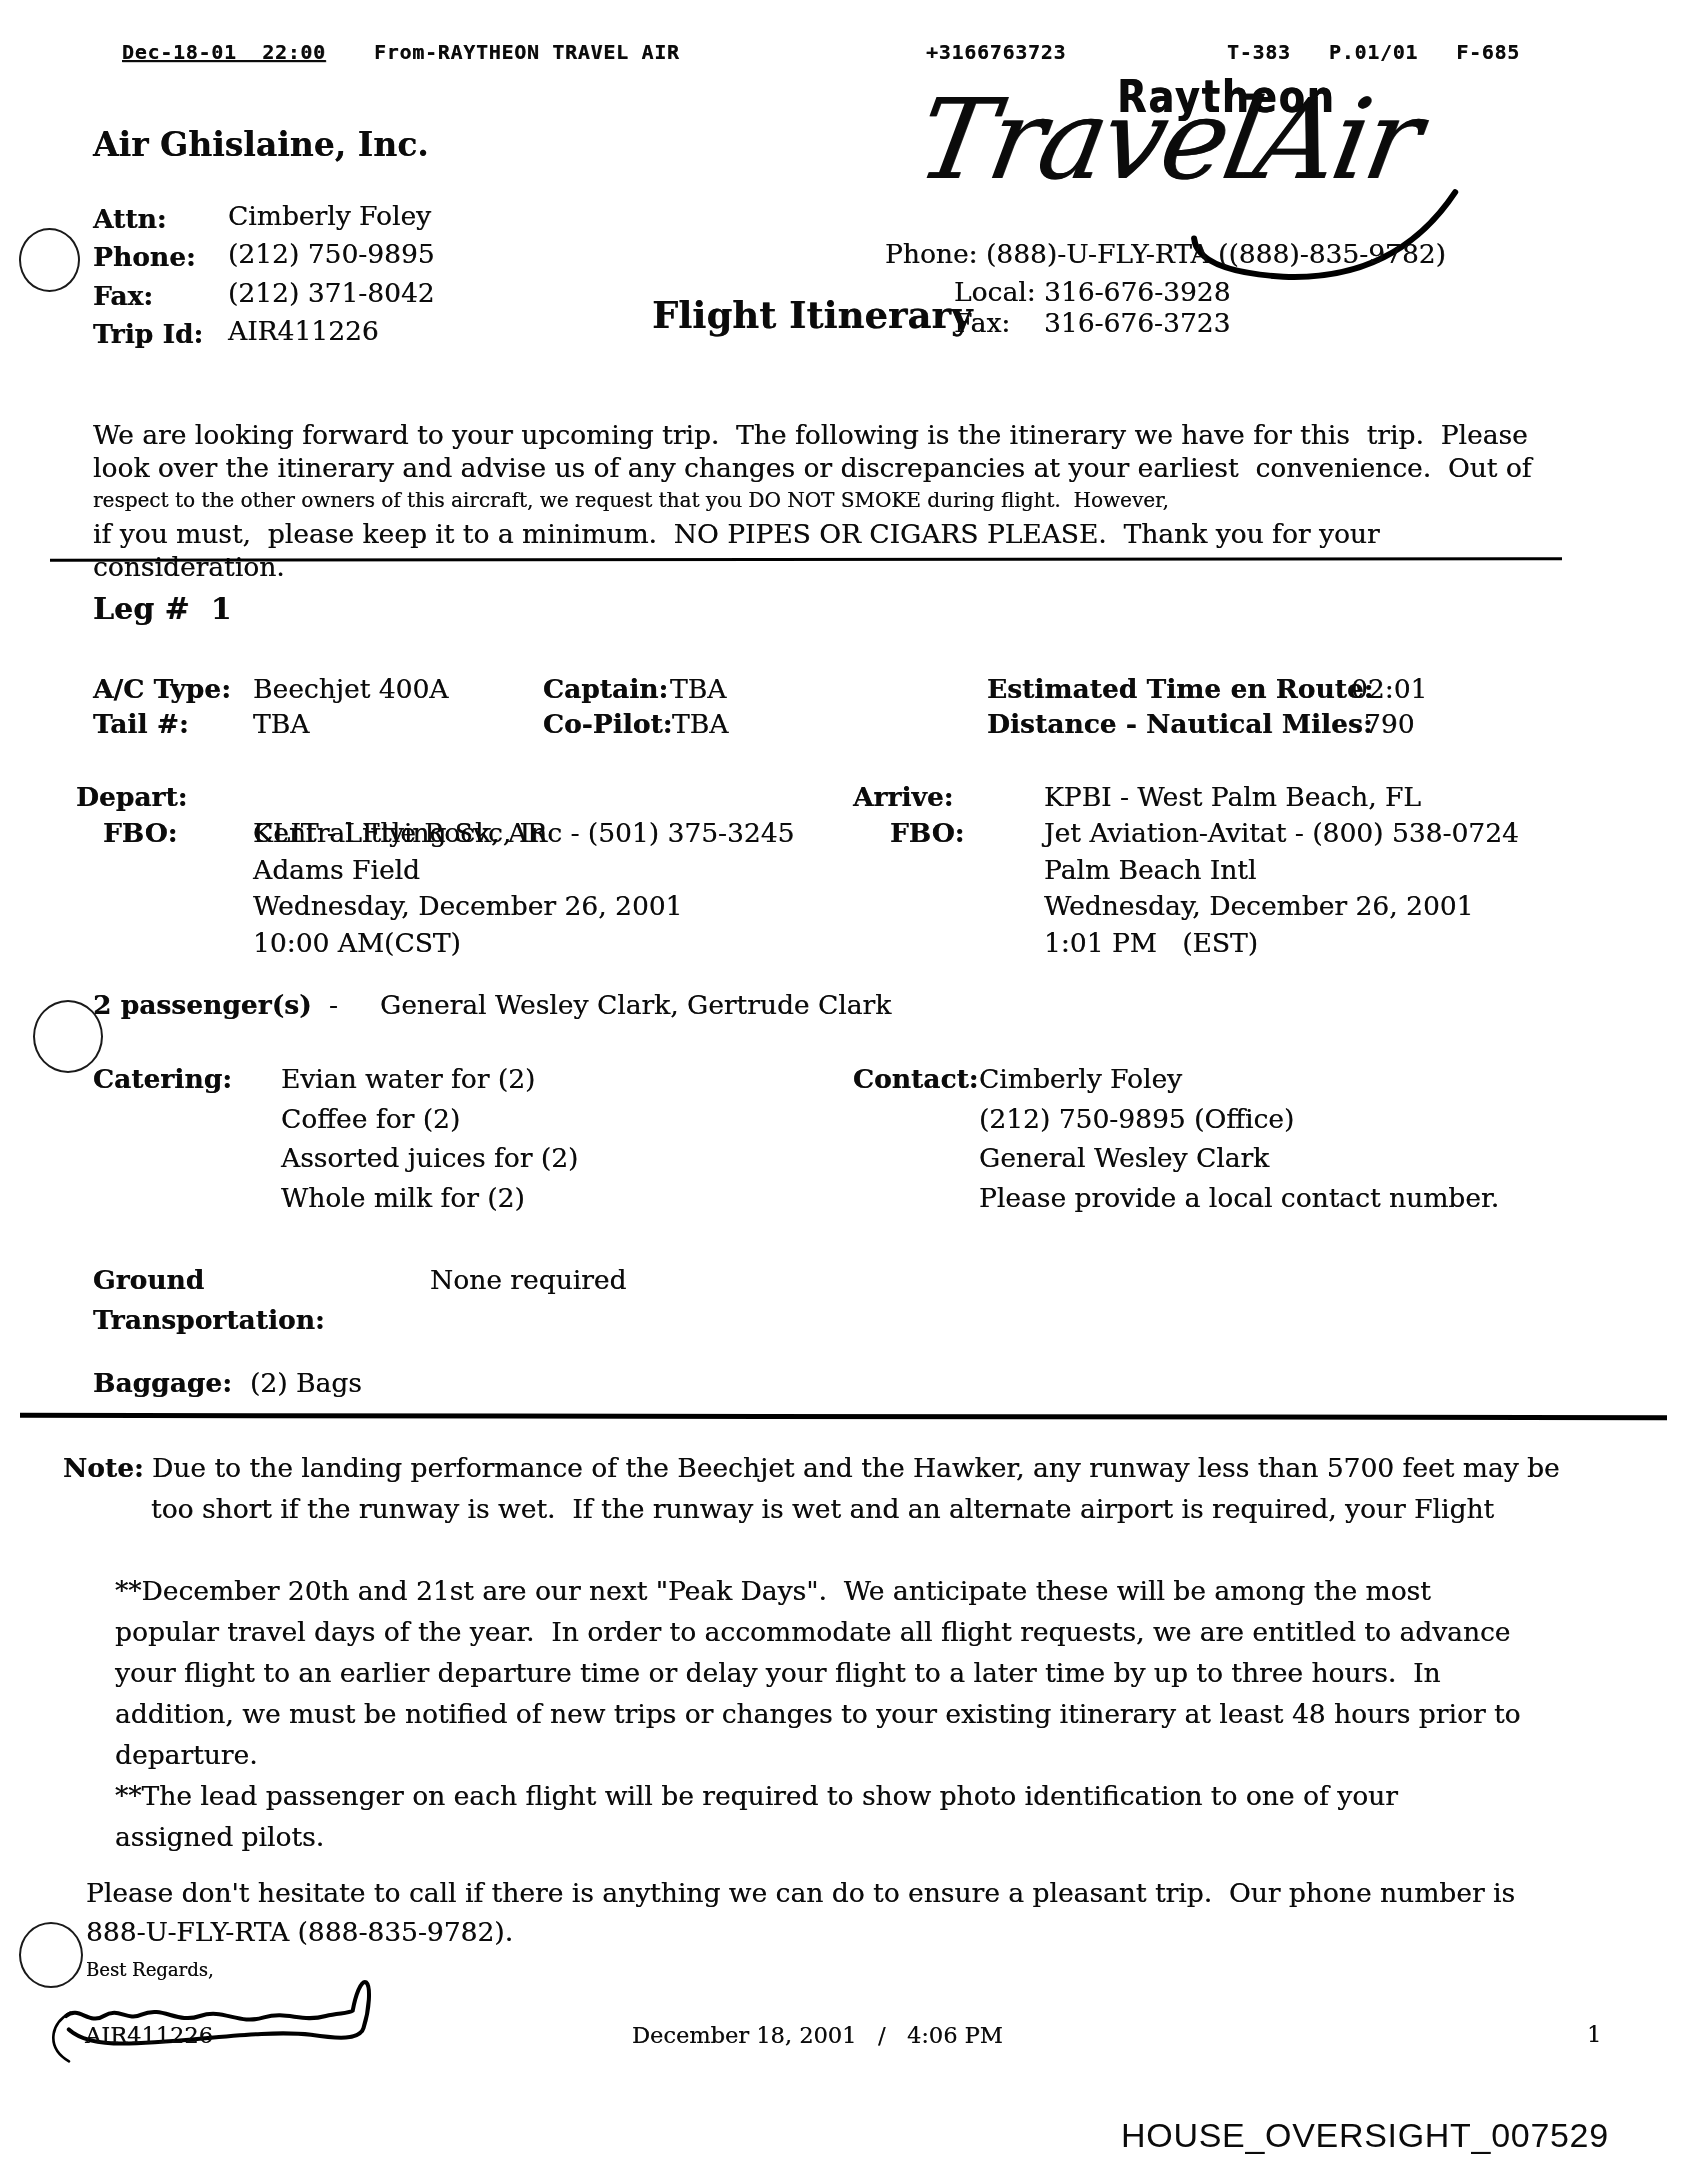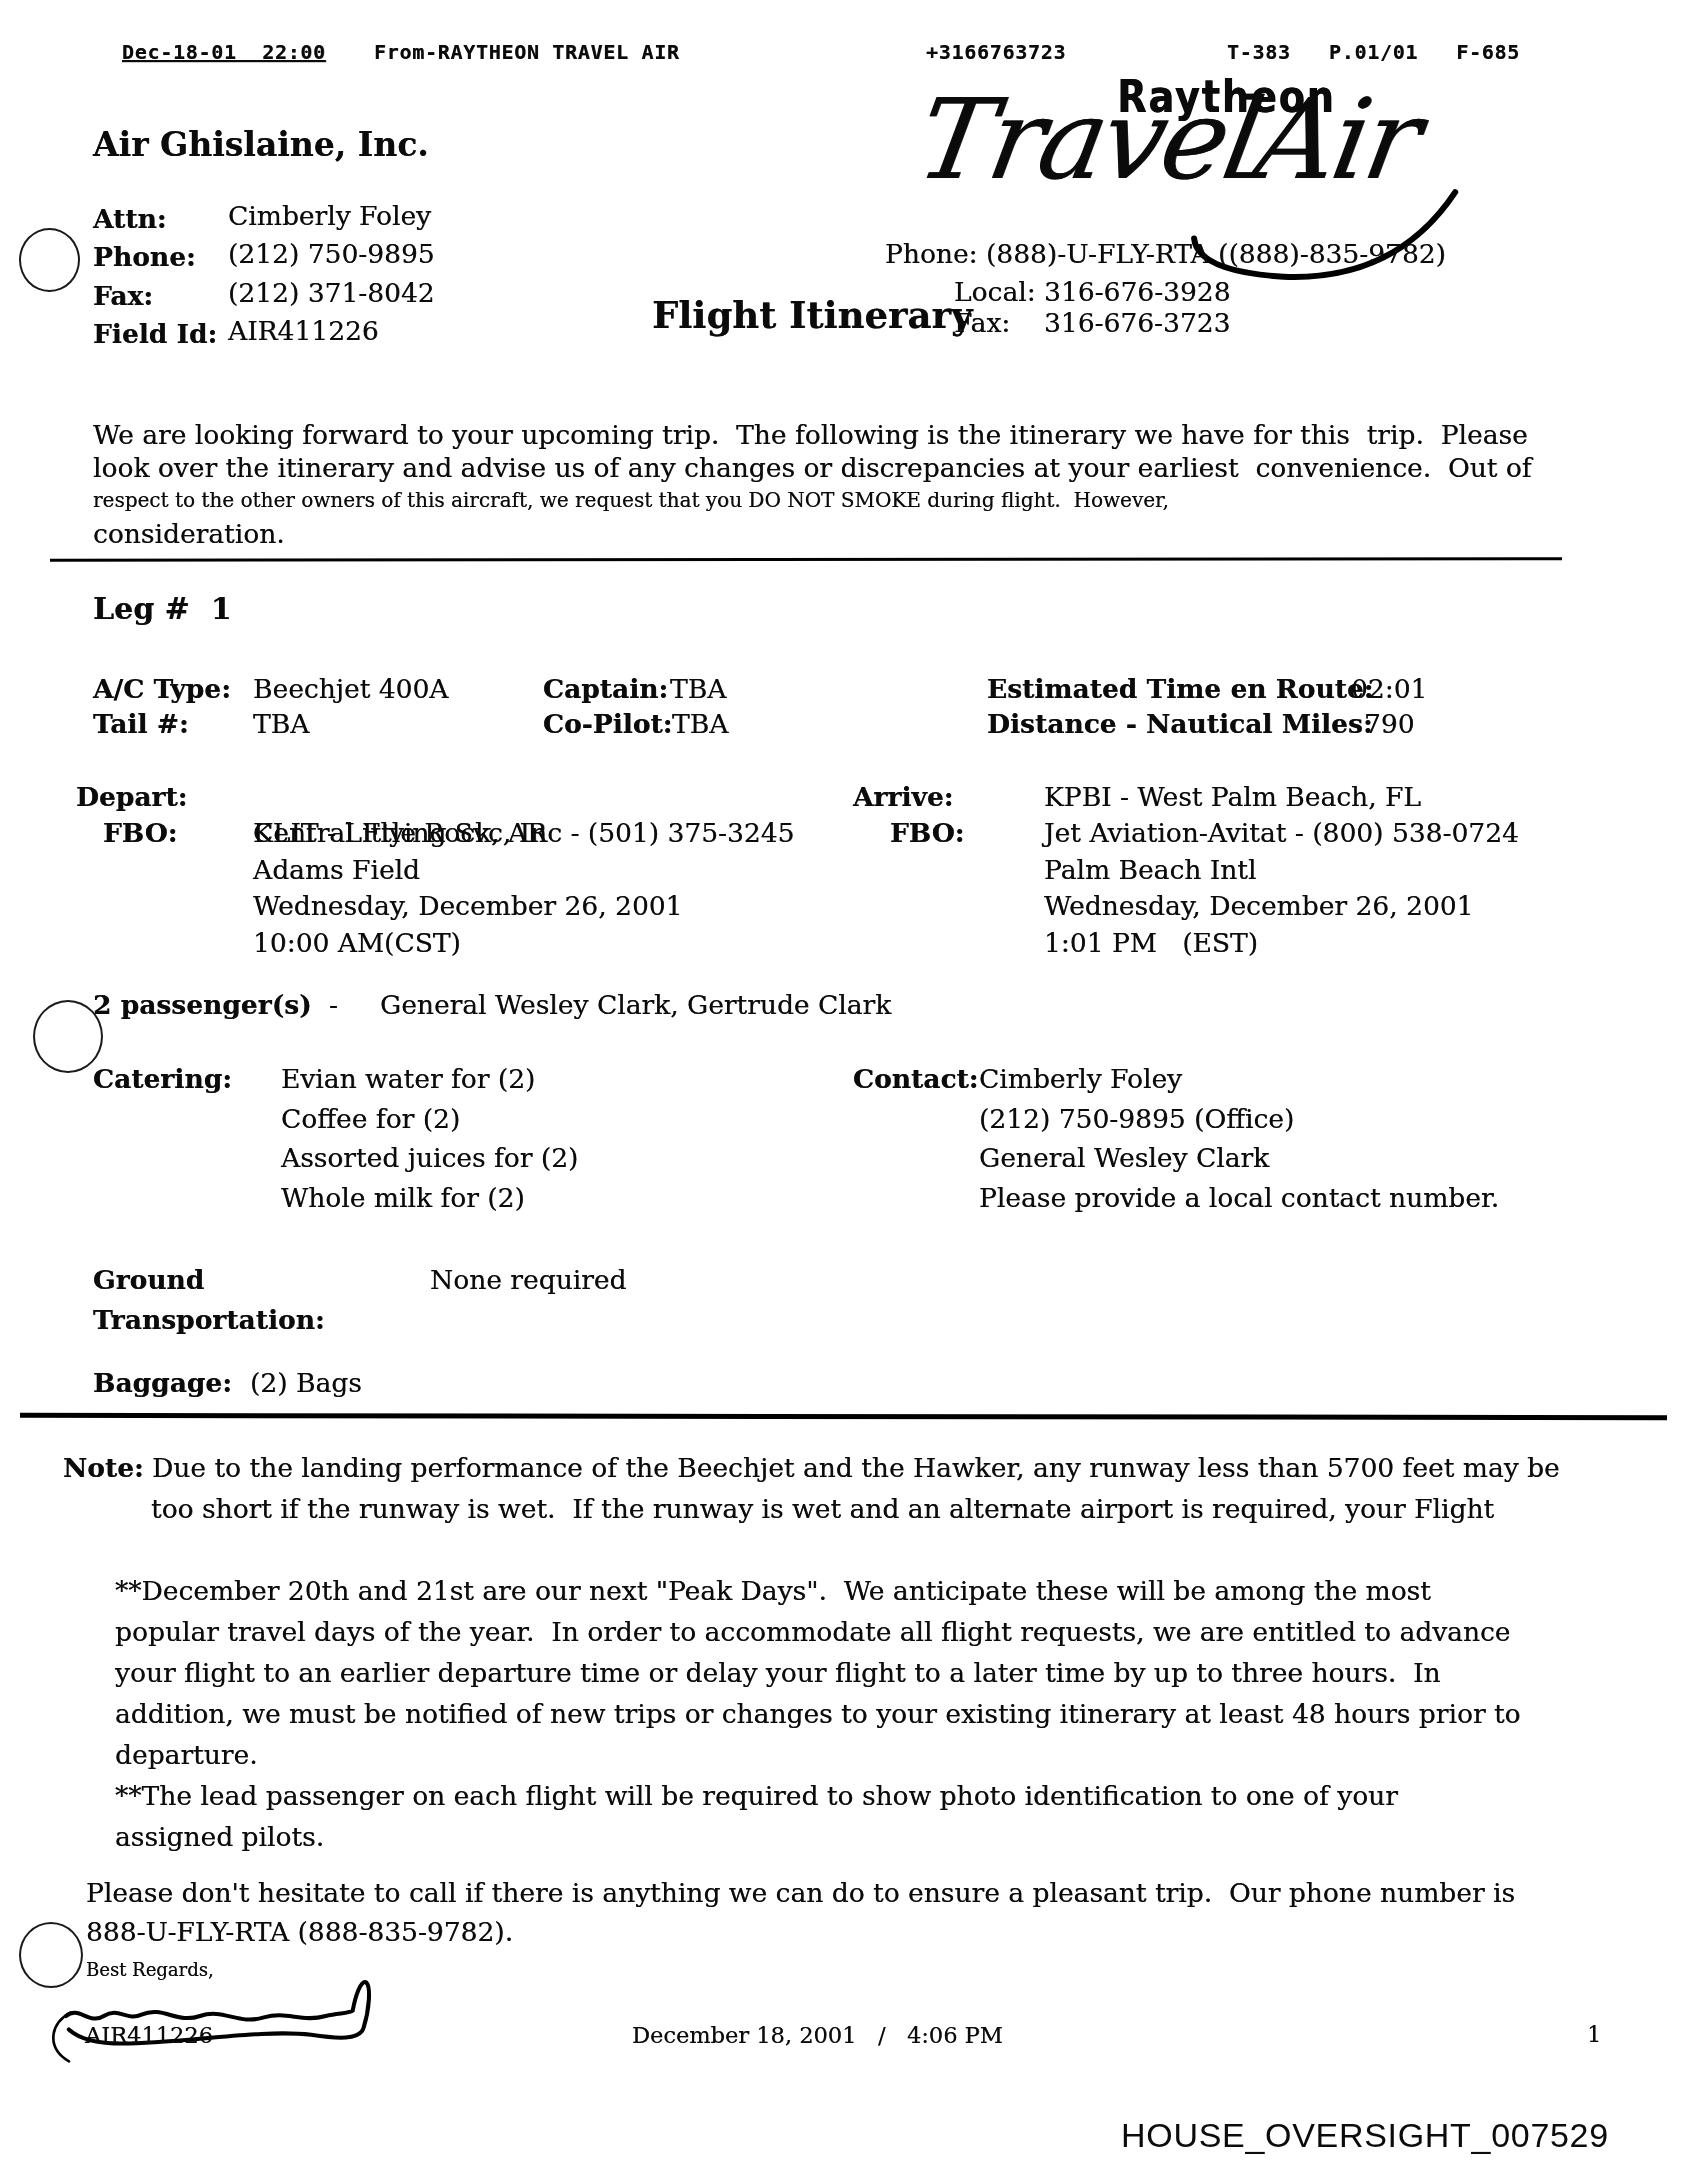--- a/index.html
+++ b/index.html
@@ -37,33 +37,34 @@
   <span class="t b" style="left:93px;top:127px;font-size:33px;">Air Ghislaine, Inc.</span>
 
   <div class="punch" style="left:18.5px;top:228px;width:57px;height:60px;"></div>
 
   <span class="t b" style="left:93px;top:204px;font-size:26.5px;">Attn:</span>
   <span class="t" style="left:228px;top:201px;font-size:26.5px;">Cimberly Foley</span>
   <span class="t b" style="left:93px;top:242px;font-size:26.5px;">Phone:</span>
   <span class="t" style="left:228px;top:239px;font-size:26.5px;">(212) 750-9895</span>
   <span class="t b" style="left:93px;top:281px;font-size:26.5px;">Fax:</span>
   <span class="t" style="left:228px;top:278px;font-size:26.5px;">(212) 371-8042</span>
-  <span class="t b" style="left:93px;top:319px;font-size:26.5px;">Field Id:</span>
+  <span class="t b" style="left:93px;top:319px;font-size:26.5px;">Trip Id:</span>
   <span class="t" style="left:228px;top:316px;font-size:26.5px;">AIR411226</span>
 
   <span class="t" style="left:885px;top:239px;font-size:26.5px;">Phone: (888)-U-FLY-RTA ((888)-835-9782)</span>
   <span class="t" style="left:954px;top:277px;font-size:26.5px;">Local: 316-676-3928</span>
   <span class="t" style="left:954px;top:308px;font-size:26.5px;">Fax:    316-676-3723</span>
 
   <span class="t b" style="left:652px;top:295px;font-size:37px;">Flight Itinerary</span>
 
   <div style="position:absolute;left:93px;top:386px;">
     <div class="t" style="position:static;font-size:26.5px;line-height:33px;margin-top:32px;">We are looking forward to your upcoming trip.  The following is the itinerary we have for this  trip.  Please</div>
     <div class="t" style="position:static;font-size:26.5px;line-height:33px;">look over the itinerary and advise us of any changes or discrepancies at your earliest  convenience.  Out of</div>
     <div class="t" style="position:static;font-size:20px;line-height:33px;">respect to the other owners of this aircraft, we request that you DO NOT SMOKE during flight.  However,</div>
+    <div class="t" style="position:static;font-size:26.5px;line-height:33px;">if you must,  please keep it to a minimum.  NO PIPES OR CIGARS PLEASE.  Thank you for your</div>
     <div class="t" style="position:static;font-size:26.5px;line-height:33px;">consideration.</div>
   </div>
 
   <div class="rule" style="left:50px;top:558px;width:1512px;height:2.6px;transform:rotate(-0.06deg);"></div>
 
   <span class="t b" style="left:93px;top:592px;font-size:30px;">Leg #  1</span>
 
   <span class="t b" style="left:93px;top:674px;font-size:26.5px;">A/C Type:</span>
   <span class="t" style="left:253px;top:674px;font-size:26.5px;">Beechjet 400A</span>
   <span class="t b" style="left:543px;top:674px;font-size:26.5px;">Captain:</span>

